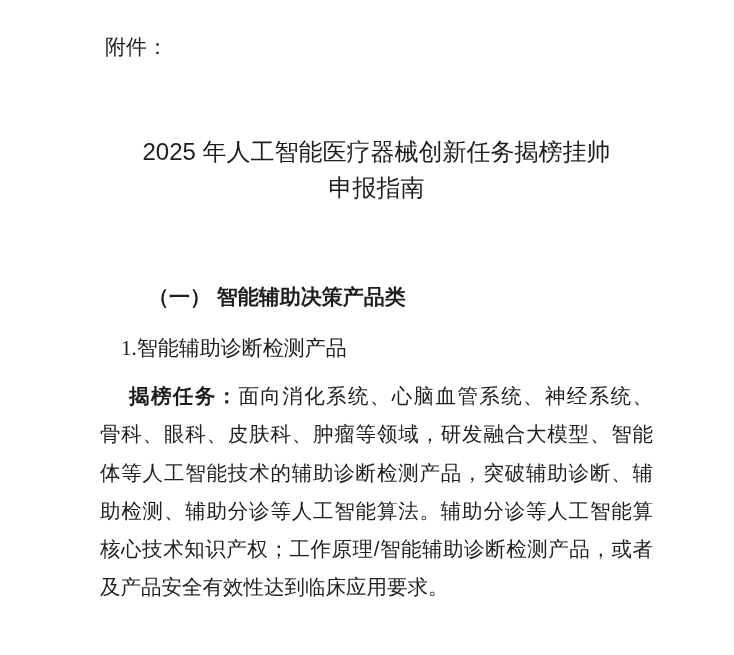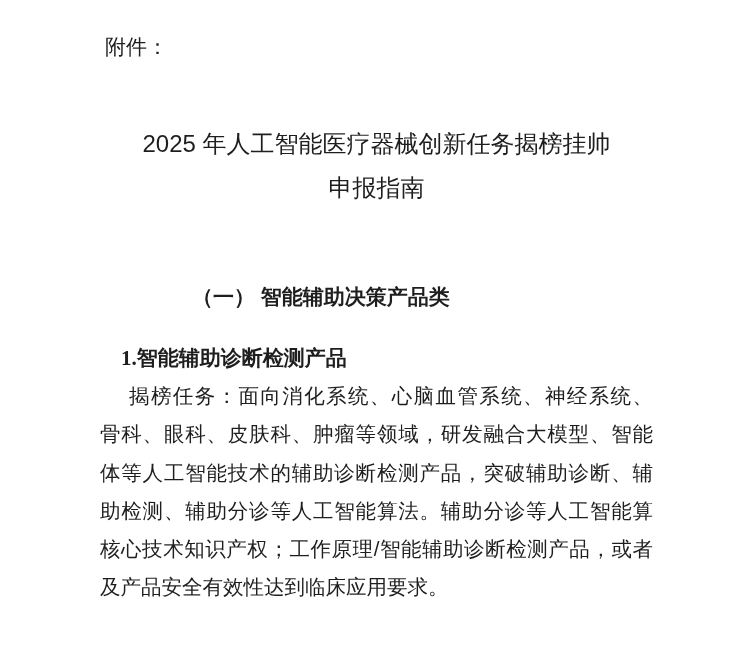--- a/index.html
+++ b/index.html
@@ -29,39 +29,38 @@
   .doc-title {
     position: absolute;
     left: 100px;
     width: 553px;
     text-align: center;
     font-size: 24px;
     line-height: 28px;
     font-weight: 400;
     white-space: nowrap;
   }
-  .doc-title.line1 { top: 130px; }
+  .doc-title.line1 { top: 138px; }
   .doc-title.line2 { top: 174px; text-align: center; }
   .section-heading {
     position: absolute;
     left: 148px;
     top: 284px;
     font-size: 21px;
     line-height: 26px;
     font-weight: 700;
     white-space: nowrap;
-    margin-left: 44px;
   }
   .sub-heading {
     position: absolute;
     left: 121px;
-    top: 345px;
+    top: 335px;
     font-size: 21px;
     line-height: 26px;
-    font-weight: 700;
+    font-weight: 400;
     white-space: nowrap;
   }
   .sub-heading .num-prefix {
     font-family: "Liberation Serif", "DejaVu Serif", serif;
   }
   .paragraph {
     position: absolute;
     left: 100px;
     top: 377px;
     width: 553px;
@@ -75,21 +74,21 @@
     overflow: hidden;
   }
   .para-line.first {
     text-indent: 29px;
   }
   .para-line.last {
     text-align: right;
     text-align-last: left;
   }
   .lead-label {
-    font-weight: 400;
+    font-weight: 700;
     margin-top: 16px;
   }
 </style>
 </head>
 <body>
 
 <div class="page">
 
   <div class="attachment">附件：</div>
 

